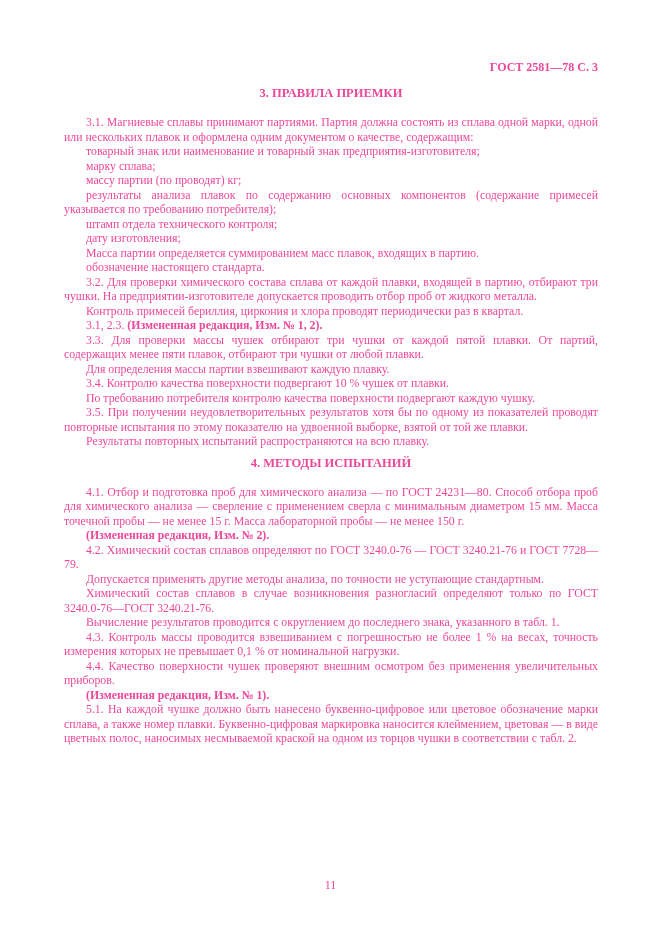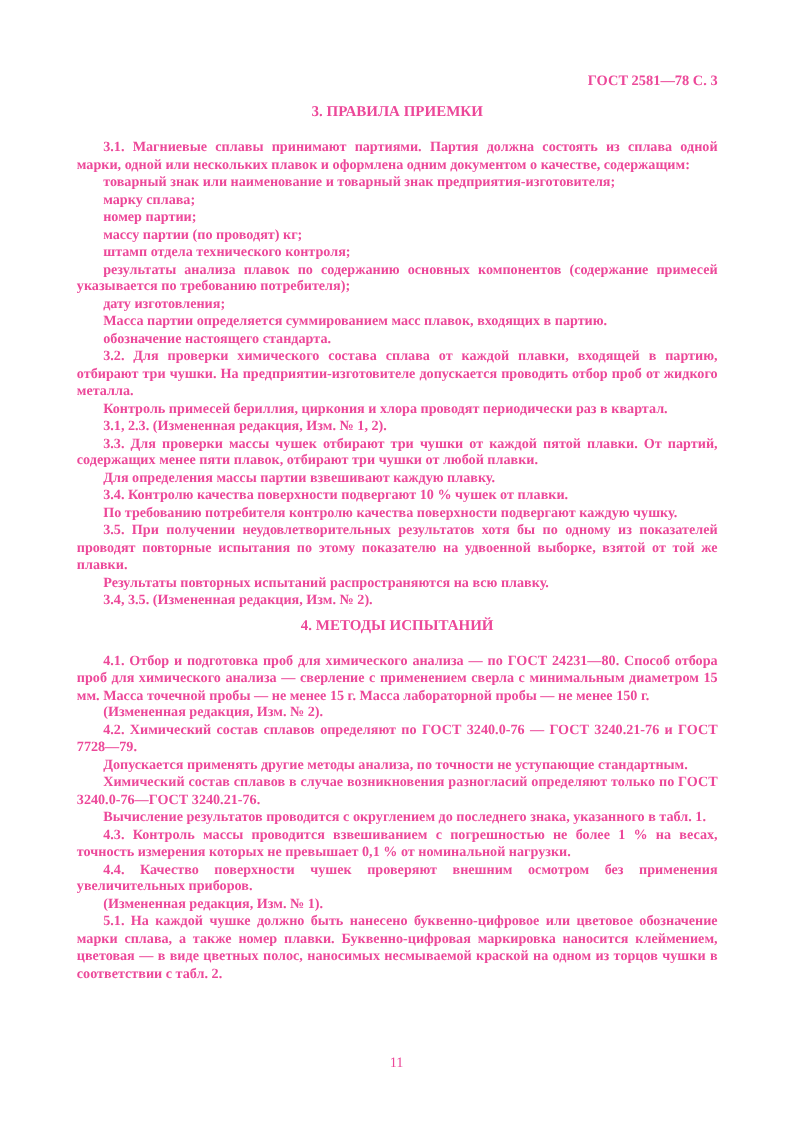--- a/index.html
+++ b/index.html
@@ -37,21 +37,21 @@
     line-height: 15px;
     margin: 7px 0 14px 0;
   }
   .para {
     margin: 0;
     text-align: justify;
     text-indent: 22px;
     font-size: 11.8px;
     line-height: 14.5px;
   }
-  .run { font-weight: bold; }
+  .run { font-weight: normal; }
   .run.bold { font-weight: bold; }
   .page-number {
     position: absolute;
     left: 0;
     right: 0;
     bottom: 44px;
     text-align: center;
     font-size: 12px;
     line-height: 14px;
     margin-top: 22px;
@@ -61,37 +61,35 @@
 <body>
 
 <div class="page">
   <div class="content">
     <div class="doc-header">ГОСТ 2581—78 С. 3</div>
     <div>
         <div class="heading">3. ПРАВИЛА ПРИЕМКИ</div>
         <p class="para"><span class="run">3.1. Магниевые сплавы принимают партиями. Партия должна состоять из сплава одной марки, одной или нескольких плавок и оформлена одним документом о качестве, содержащим:</span></p>
         <p class="para"><span class="run">товарный знак или наименование и товарный знак предприятия-изготовителя;</span></p>
         <p class="para"><span class="run">марку сплава;</span></p>
-        <p class="para"><span class="run">номер партии;</span></p>
         <p class="para"><span class="run">массу партии (по проводят) кг;</span></p>
+        <p class="para"><span class="run">результаты анализа плавок по содержанию основных компонентов (содержание примесей указывается по требованию потребителя);</span></p>
         <p class="para"><span class="run">штамп отдела технического контроля;</span></p>
-        <p class="para"><span class="run">результаты анализа плавок по содержанию основных компонентов (содержание примесей указывается по требованию потребителя);</span></p>
         <p class="para"><span class="run">дату изготовления;</span></p>
         <p class="para"><span class="run">Масса партии определяется суммированием масс плавок, входящих в партию.</span></p>
         <p class="para"><span class="run">обозначение настоящего стандарта.</span></p>
         <p class="para"><span class="run">3.2. Для проверки химического состава сплава от каждой плавки, входящей в партию, отбирают три чушки. На предприятии-изготовителе допускается проводить отбор проб от жидкого металла.</span></p>
         <p class="para"><span class="run">Контроль примесей бериллия, циркония и хлора проводят периодически раз в квартал.</span></p>
         <p class="para"><span class="run">3.1, 2.3. </span><span class="run bold">(Измененная редакция, Изм. № 1, 2).</span></p>
         <p class="para"><span class="run">3.3. Для проверки массы чушек отбирают три чушки от каждой пятой плавки. От партий, содержащих менее пяти плавок, отбирают три чушки от любой плавки.</span></p>
         <p class="para"><span class="run">Для определения массы партии взвешивают каждую плавку.</span></p>
         <p class="para"><span class="run">3.4. Контролю качества поверхности подвергают 10 % чушек от плавки.</span></p>
         <p class="para"><span class="run">По требованию потребителя контролю качества поверхности подвергают каждую чушку.</span></p>
         <p class="para"><span class="run">3.5. При получении неудовлетворительных результатов хотя бы по одному из показателей проводят повторные испытания по этому показателю на удвоенной выборке, взятой от той же плавки.</span></p>
         <p class="para"><span class="run">Результаты повторных испытаний распространяются на всю плавку.</span></p>
-        <p class="para"><span class="run">3.4, 3.5. </span><span class="run bold">(Измененная редакция, Изм. № 2).</span></p>
         <div class="heading">4. МЕТОДЫ ИСПЫТАНИЙ</div>
         <p class="para"><span class="run">4.1. Отбор и подготовка проб для химического анализа — по ГОСТ 24231—80. Способ отбора проб для химического анализа — сверление с применением сверла с минимальным диаметром 15 мм. Масса точечной пробы — не менее 15 г. Масса лабораторной пробы — не менее 150 г.</span></p>
         <p class="para"><span class="run bold">(Измененная редакция, Изм. № 2).</span></p>
         <p class="para"><span class="run">4.2. Химический состав сплавов определяют по ГОСТ 3240.0-76 — ГОСТ 3240.21-76 и ГОСТ 7728—79.</span></p>
         <p class="para"><span class="run">Допускается применять другие методы анализа, по точности не уступающие стандартным.</span></p>
         <p class="para"><span class="run">Химический состав сплавов в случае возникновения разногласий определяют только по ГОСТ 3240.0-76—ГОСТ 3240.21-76.</span></p>
         <p class="para"><span class="run">Вычисление результатов проводится с округлением до последнего знака, указанного в табл. 1.</span></p>
         <p class="para"><span class="run">4.3. Контроль массы проводится взвешиванием с погрешностью не более 1 % на весах, точность измерения которых не превышает 0,1 % от номинальной нагрузки.</span></p>
         <p class="para"><span class="run">4.4. Качество поверхности чушек проверяют внешним осмотром без применения увеличительных приборов.</span></p>
         <p class="para"><span class="run bold">(Измененная редакция, Изм. № 1).</span></p>

